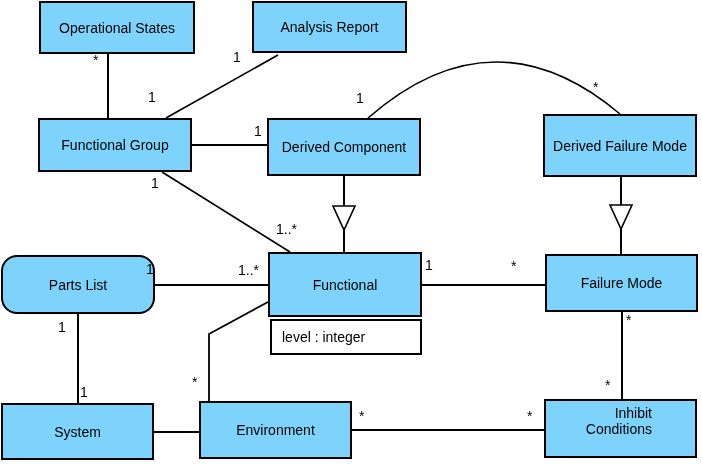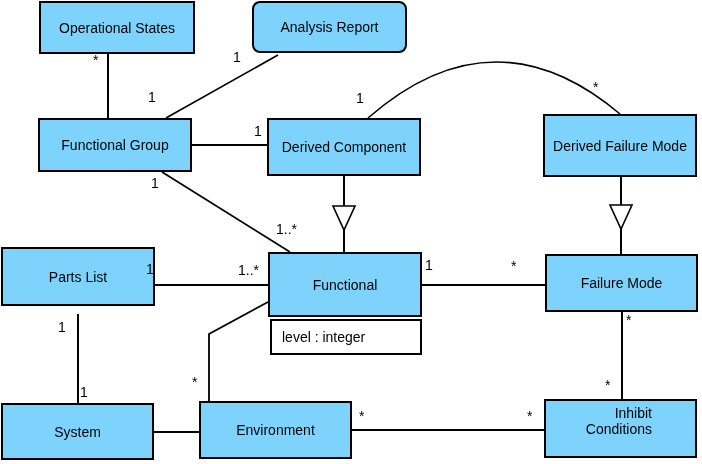--- a/index.html
+++ b/index.html
@@ -40,37 +40,37 @@
     <line x1="154" y1="432" x2="199" y2="432" stroke="#000" stroke-width="2"></line>
     <polyline points="268,302 209,334 209,401" fill="none" stroke="#000" stroke-width="1.8"></polyline>
     <line x1="352" y1="430" x2="544" y2="430" stroke="#000" stroke-width="2"></line>
     <line x1="622" y1="312" x2="622" y2="399" stroke="#000" stroke-width="2"></line>
   </svg>
 
   <div class="uml-class" style="left:39px;top:1px;width:156px;height:53px;">
     <span>Operational States</span>
   </div>
 
-  <div class="uml-class" style="left:252px;top:1px;width:155px;height:52px;border-radius:8px;">
+  <div class="uml-class" style="left:252px;top:1px;width:155px;height:52px;">
     <span>Analysis Report</span>
   </div>
 
   <div class="uml-class" style="left:38px;top:118px;width:154px;height:54px;">
     <span>Functional Group</span>
   </div>
 
   <div class="uml-class" style="left:267px;top:118px;width:154px;height:58px;">
     <span>Derived Component</span>
   </div>
 
   <div class="uml-class" style="left:543px;top:114px;width:154px;height:63px;text-align:center;">
     <span>Derived Failure Mode</span>
   </div>
 
-  <div class="uml-class" style="left:1px;top:247px;width:154px;height:59px;">
+  <div class="uml-class" style="left:1px;top:255px;width:154px;height:59px;border-radius:16px;">
     <span>Parts List</span>
   </div>
 
   <div class="uml-class" style="left:268px;top:252px;width:154px;height:65px;">
     <span>Functional</span>
   </div>
   <div class="uml-attr" style="left:270px;top:319px;width:152px;height:36px;">
     <span>level : integer</span>
   </div>
 

